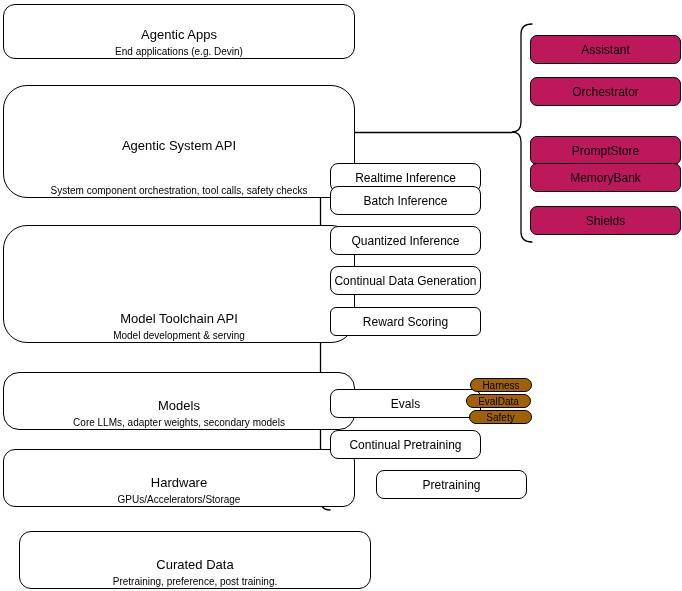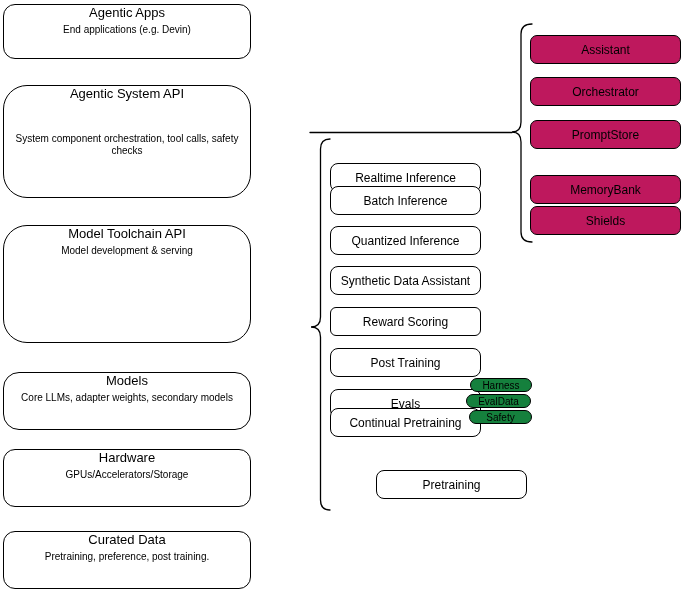--- a/index.html
+++ b/index.html
@@ -18,28 +18,28 @@
   }
   #connector-layer {
     position: absolute;
     top: 0; left: 0;
     width: 682px;
     height: 591px;
   }
   .bigbox {
     position: absolute;
     left: 3px;
-    width: 248px;
+    width: 352px;
     box-sizing: border-box;
     border: 1px solid #000000;
     background: #ffffff;
     display: flex;
     flex-direction: column;
     align-items: center;
-    justify-content: flex-start;
+    justify-content: flex-end;
     gap: 4px;
     text-align: center;
   }
   .bigbox .title { font-size: 13px; line-height: 15px; }
   .bigbox .subtitle { font-size: 10px; line-height: 12px; }
 
   .midbox {
     position: absolute;
     left: 330px;
     width: 151px;
@@ -68,21 +68,21 @@
     justify-content: center;
     font-size: 12px;
     text-align: center;
   }
   .pill {
     position: absolute;
     height: 14px;
     box-sizing: border-box;
     border: 1.2px solid #000000;
     border-radius: 8px;
-    background: #15803d;
+    background: #a16207;
     display: flex;
     align-items: center;
     justify-content: center;
     font-size: 10px;
     line-height: 11px;
   }
 </style>
 </head>
 <body>
 
@@ -112,47 +112,44 @@
   <div class="bigbox" style="top:372px; height:58px; border-radius:16px;">
     <div class="title">Models</div>
     <div class="subtitle">Core LLMs, adapter weights, secondary models</div>
   </div>
 
   <div class="bigbox" style="top:449px; height:58px; border-radius:12px;">
     <div class="title">Hardware</div>
     <div class="subtitle">GPUs/Accelerators/Storage</div>
   </div>
 
-  <div class="bigbox" style="top:531px; height:58px; border-radius:12px;">
+  <div class="bigbox" style="top:531px; height:58px; border-radius:12px;margin-left:16px;">
     <div class="title">Curated Data</div>
     <div class="subtitle">Pretraining, preference, post training.</div>
   </div>
 
   <div class="midbox" style="top:163px;">
     <span>Realtime Inference</span>
   </div>
   <div class="midbox" style="top:186px;">
     <span>Batch Inference</span>
   </div>
   <div class="midbox" style="top:226px;">
     <span>Quantized Inference</span>
   </div>
   <div class="midbox" style="top:266px;">
-    <span>Synthetic Data Assistant</span>
+    <span>Continual Data Generation</span>
   </div>
   <div class="midbox" style="top:307px;border-radius:6px;">
     <span>Reward Scoring</span>
   </div>
-  <div class="midbox" style="top:348px;">
-    <span>Post Training</span>
-  </div>
   <div class="midbox" style="top:389px;">
     <span>Evals</span>
   </div>
-  <div class="midbox" style="top:408px;">
+  <div class="midbox" style="top:430px;">
     <span>Continual Pretraining</span>
   </div>
   <div class="midbox" style="top:470px;margin-left:46px;">
     <span>Pretraining</span>
   </div>
 
   <div class="pill" style="left:470px; top:378px; width:62px;">
     <span>Harness</span>
   </div>
   <div class="pill" style="left:466px; top:394px; width:65px;">
@@ -161,23 +158,23 @@
   <div class="pill" style="left:469px; top:410px; width:63px;">
     <span>Safety</span>
   </div>
 
   <div class="rightbox" style="top:35px;">
     <span>Assistant</span>
   </div>
   <div class="rightbox" style="top:77px;">
     <span>Orchestrator</span>
   </div>
-  <div class="rightbox" style="top:120px;">
+  <div class="rightbox" style="top:136px;">
     <span>PromptStore</span>
   </div>
-  <div class="rightbox" style="top:163px;margin-top:12px;">
+  <div class="rightbox" style="top:163px;">
     <span>MemoryBank</span>
   </div>
   <div class="rightbox" style="top:206px;">
     <span>Shields</span>
   </div>
 
 </div>
 
 </body></html>

